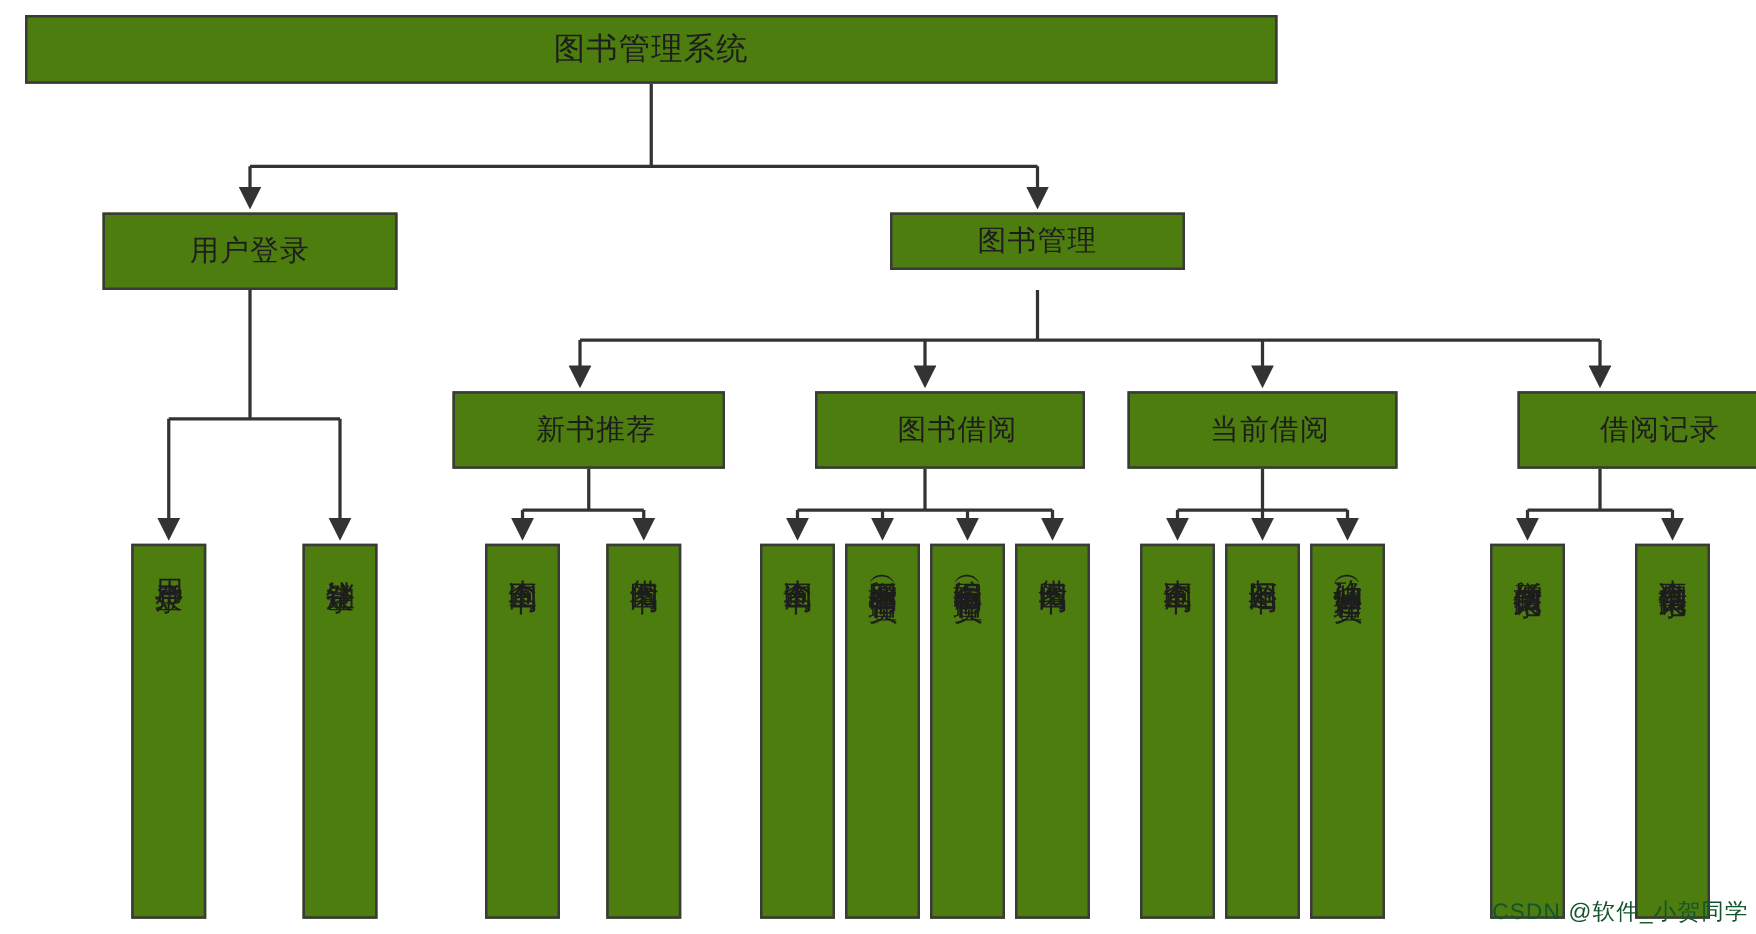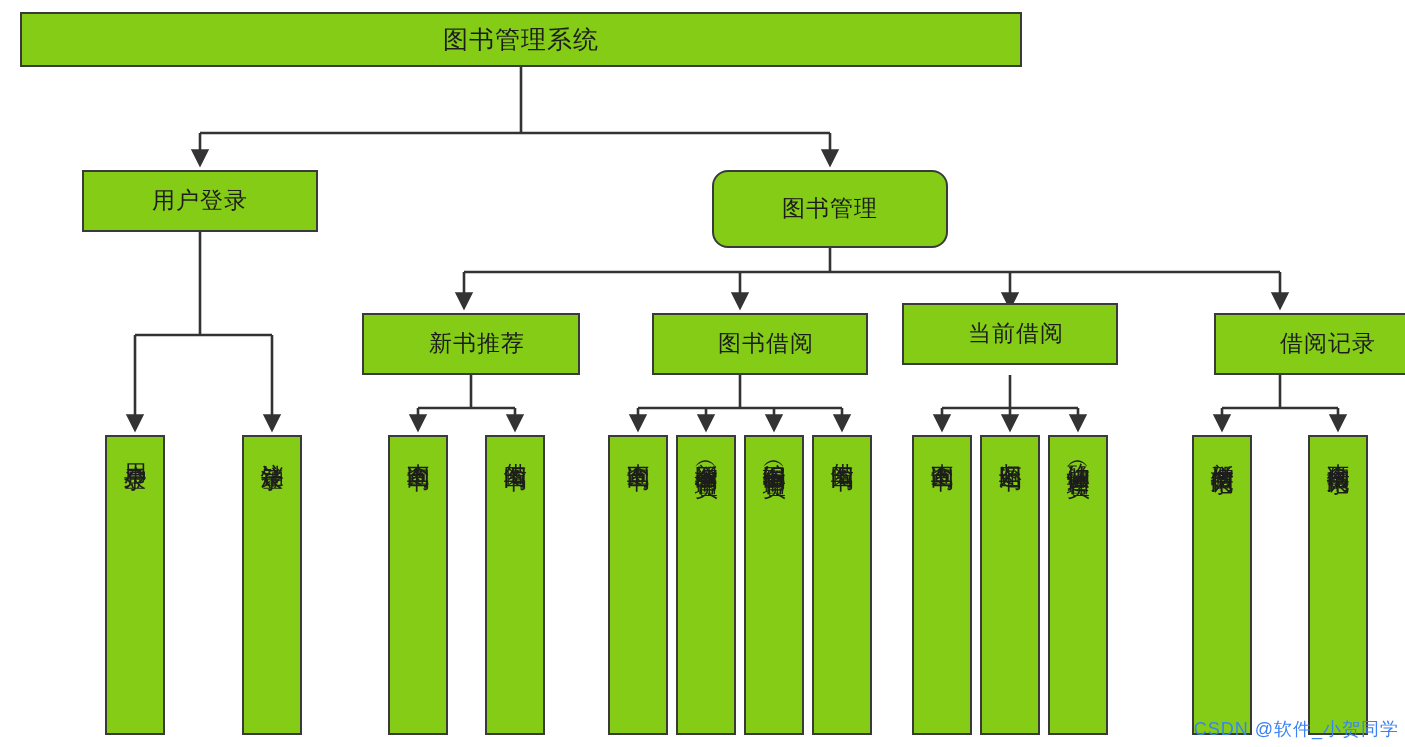--- a/index.html
+++ b/index.html
@@ -21,21 +21,21 @@
     position: absolute;
     left: 0;
     top: 0;
     width: 1405px;
     height: 747px;
     pointer-events: none;
   }
   .node {
     position: absolute;
     box-sizing: border-box;
-    background: #84cc16;
+    background: #4d7c0f;
     border: 2px solid #3a3a3a;
     display: flex;
     align-items: center;
     justify-content: center;
     color: #1d1d1d;
     z-index: 2;
   }
   .node.level1 { font-size: 25px; }
   .node.level2 { font-size: 23px; }
   .node.level3 { font-size: 23px; padding-left: 12px; }
@@ -56,21 +56,21 @@
     line-height: 1.28;
     letter-spacing: 2px;
     white-space: nowrap;
     text-align: left;
   }
   #watermark {
     position: absolute;
     right: 6px;
     bottom: 6px;
     font-size: 18px;
-    color: #3b82f6;
+    color: #14532d;
     letter-spacing: 1px;
     z-index: 3;
     white-space: nowrap;
   }
 </style>
 </head>
 <body>
 
 <div id="canvas">
 
@@ -124,31 +124,31 @@
     </g>
   </svg>
 
   <div class="node level1" style="left:20px; top:12px; width:1002px; height:55px;">
     <span class="label-h">图书管理系统</span>
   </div>
 
   <div class="node level2" style="left:82px; top:170px; width:236px; height:62px;">
     <span class="label-h">用户登录</span>
   </div>
-  <div class="node level2" style="left:712px; top:170px; width:236px; height:78px;border-radius:16px;">
+  <div class="node level2" style="left:712px; top:170px; width:236px; height:46px;">
     <span class="label-h">图书管理</span>
   </div>
 
   <div class="node level3" style="left:362px; top:313px; width:218px; height:62px;">
     <span class="label-h">新书推荐</span>
   </div>
   <div class="node level3" style="left:652px; top:313px; width:216px; height:62px;">
     <span class="label-h">图书借阅</span>
   </div>
-  <div class="node level3" style="left:902px; top:303px; width:216px; height:62px;">
+  <div class="node level3" style="left:902px; top:313px; width:216px; height:62px;">
     <span class="label-h">当前借阅</span>
   </div>
   <div class="node level3" style="left:1172px; top:313px; width:216px; height:62px;margin-left:42px;">
     <span class="label-h">借阅记录</span>
   </div>
 
   <div class="node leaf" style="left:105px; top:435px; width:60px; height:300px;">
     <span class="label-v">用户登录</span>
   </div>
   <div class="node leaf" style="left:242px; top:435px; width:60px; height:300px;">

